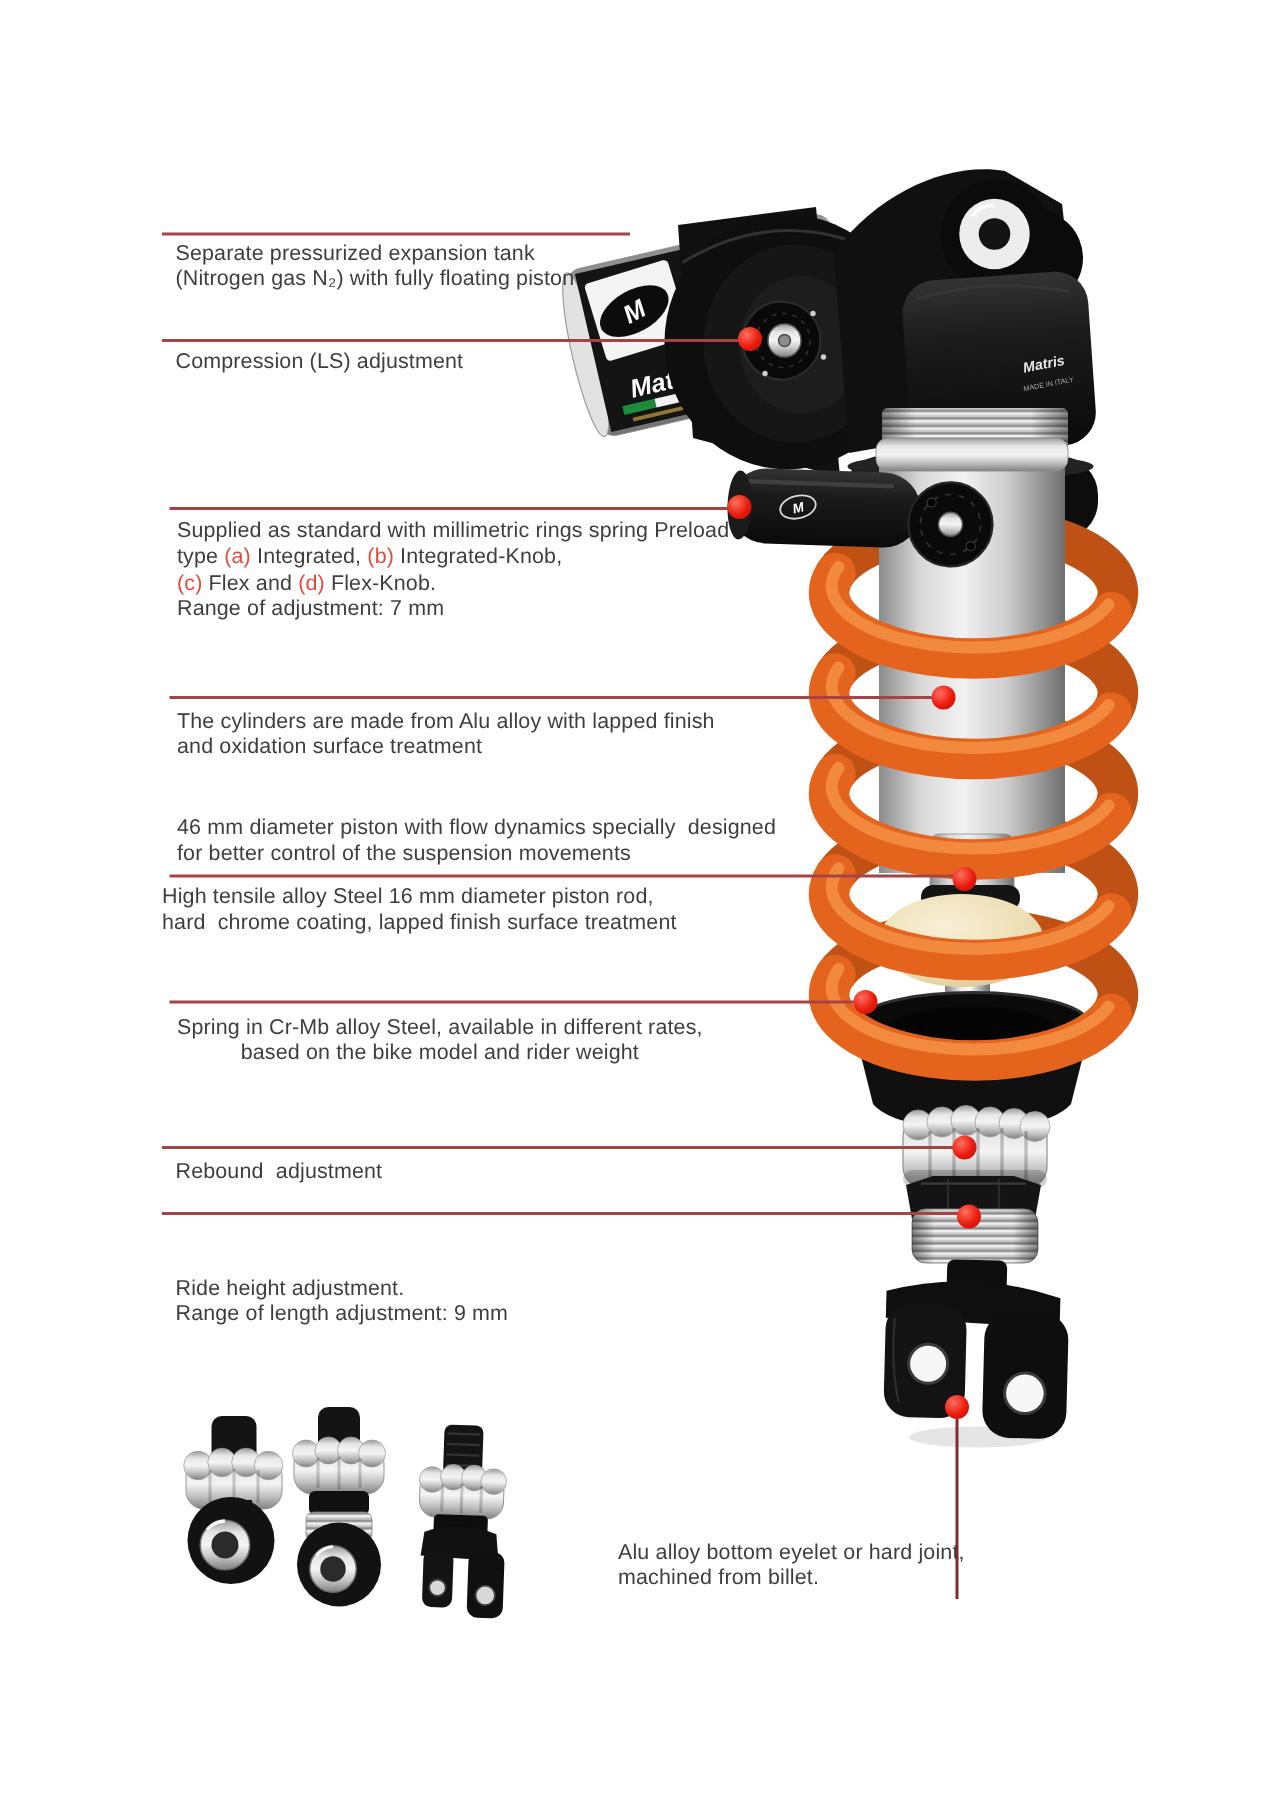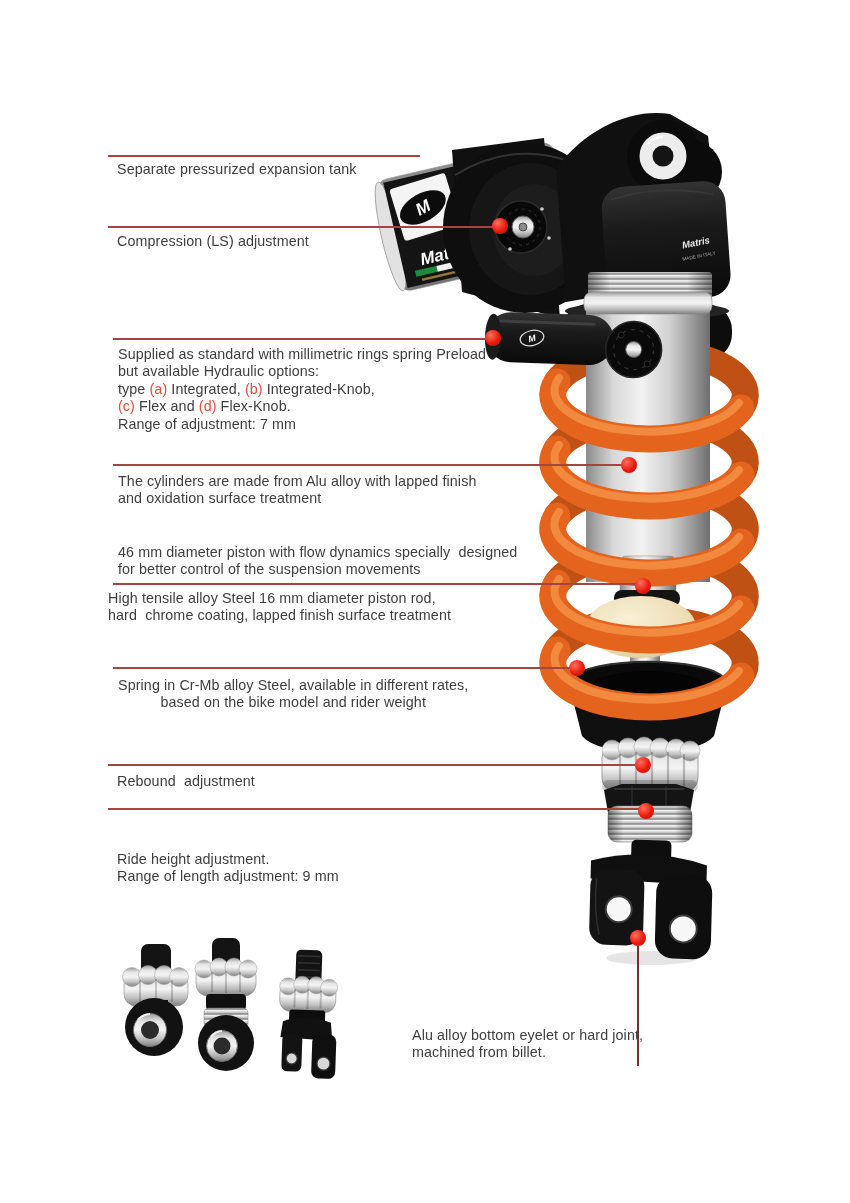--- a/index.html
+++ b/index.html
@@ -300,31 +300,31 @@
       <rect x="313" y="1034" width="24" height="44" rx="7" fill="#0f0f0f"></rect>
       <circle cx="293" cy="1059" r="5.5" fill="#d8d8d8" stroke="#3c3c3c" stroke-width="1.2"></circle>
       <circle cx="325" cy="1063" r="6.5" fill="#d8d8d8" stroke="#3c3c3c" stroke-width="1.2"></circle>
     </g>
   </svg>
 
   <div class="anno-layer" id="annotation-layer">
       <div class="callout-line" style="left: 108px; width: 312px; top: 155px;"></div>
       <div class="callout-text" style="left: 117px; top: 161px;">
         <div class="tline"><span>Separate pressurized expansion tank</span></div>
+        <div class="tline"><span>(Nitrogen gas N₂) with fully floating piston</span></div>
       </div>
       <div class="callout-line" style="left: 108px; width: 386px; top: 226px;"></div>
       <div class="callout-dot" style="left: 500px; top: 226px;"></div>
       <div class="callout-text" style="left: 117px; top: 233px;">
         <div class="tline"><span>Compression (LS) adjustment</span></div>
       </div>
       <div class="callout-line" style="left: 113px; width: 374px; top: 338px;"></div>
       <div class="callout-dot" style="left: 493px; top: 338px;"></div>
       <div class="callout-text" style="left: 118px; top: 346px;">
         <div class="tline"><span>Supplied as standard with millimetric rings spring Preload</span></div>
-        <div class="tline"><span>but available Hydraulic options:</span></div>
         <div class="tline"><span>type </span><span class="red">(a)</span><span> Integrated, </span><span class="red">(b)</span><span> Integrated-Knob,</span></div>
         <div class="tline"><span class="red">(c)</span><span> Flex and </span><span class="red">(d)</span><span> Flex-Knob.</span></div>
         <div class="tline"><span>Range of adjustment: 7 mm</span></div>
       </div>
       <div class="callout-line" style="left: 113px; width: 511px; top: 464px;"></div>
       <div class="callout-dot" style="left: 629px; top: 465px;"></div>
       <div class="callout-text" style="left: 118px; top: 473px;">
         <div class="tline"><span>The cylinders are made from Alu alloy with lapped finish</span></div>
         <div class="tline"><span>and oxidation surface treatment</span></div>
       </div>

